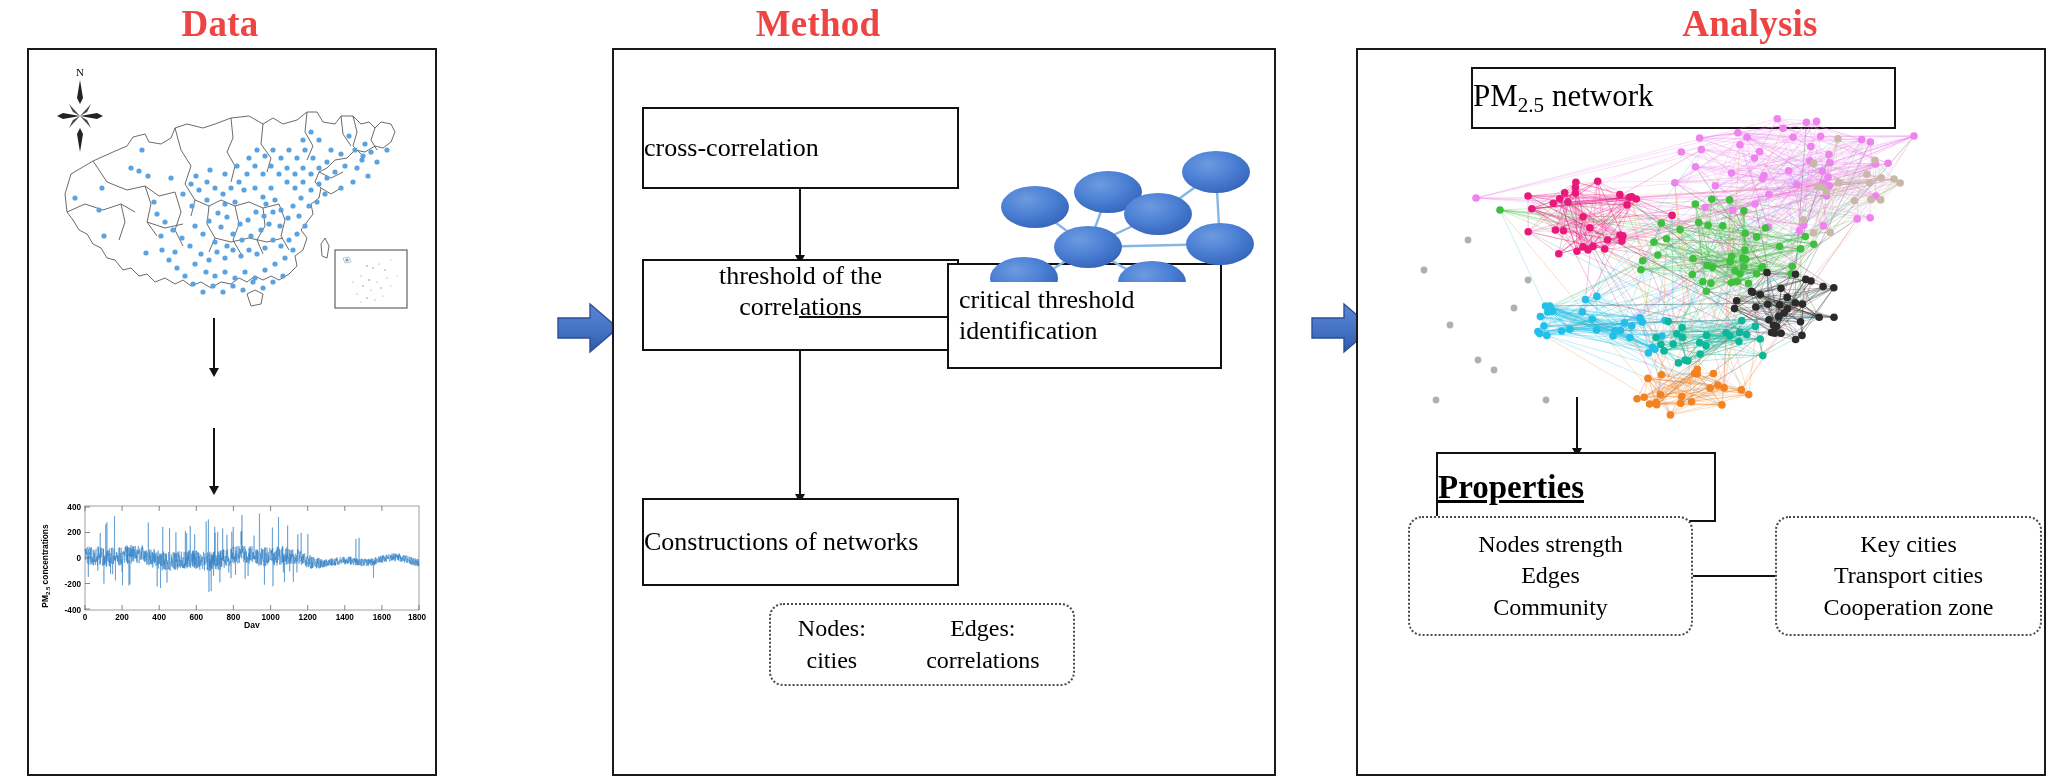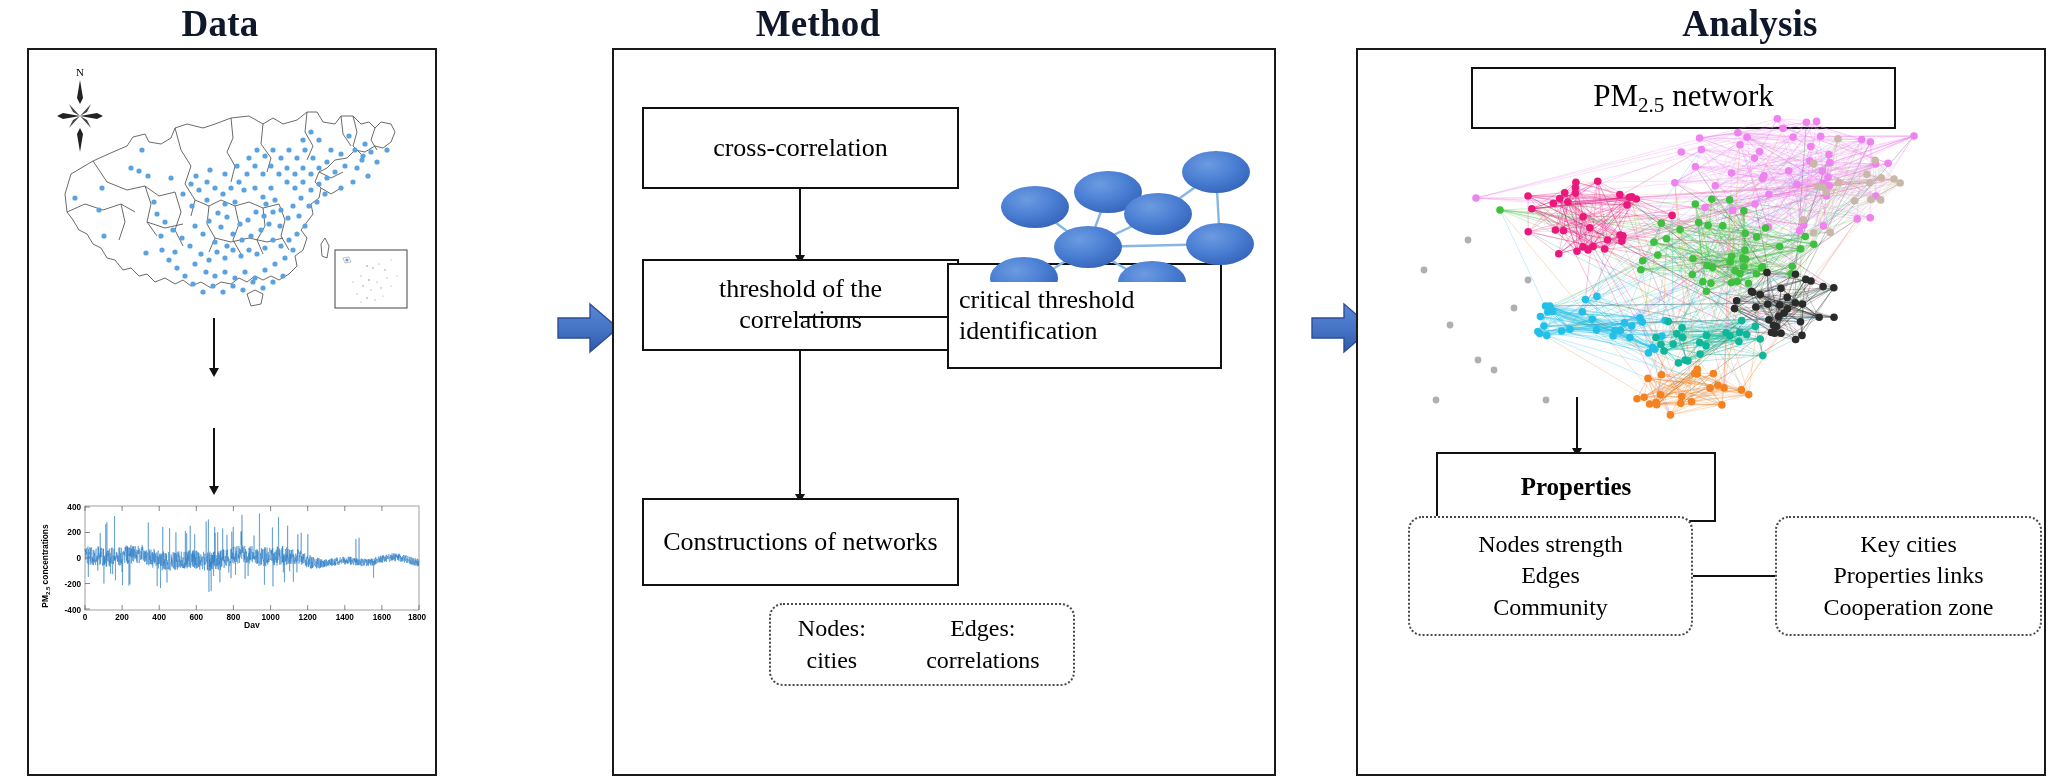--- a/index.html
+++ b/index.html
@@ -1,29 +1,29 @@
 <!DOCTYPE html>
 <html><head>
 <meta charset="utf-8">
 <style>
   html,body{margin:0;padding:0;background:#ffffff;}
   body{width:2067px;height:781px;position:relative;overflow:hidden;
        font-family:"Liberation Serif",serif;color:#000;}
 
   .panel-title{position:absolute;font-family:"Liberation Serif",serif;font-weight:bold;
-      font-size:37px;letter-spacing:.2px;text-align:center;color:#0f172a;}
+      font-size:37px;letter-spacing:.2px;text-align:center;color:#ef4444;}
 
   .panel{position:absolute;border:2.6px solid #1a1a1a;background:#fff;box-sizing:border-box;}
 
   
   .big-arrow{position:absolute;}
 
   
   .sbox{position:absolute;border:2.2px solid #111;background:#fff;box-sizing:border-box;
-        display:flex;align-items:center;justify-content:center;text-align:center;
+        display:flex;align-items:center;justify-content:flex-start;text-align:center;
         font-family:"Liberation Serif",serif;font-size:26px;line-height:1.18;}
   .sbox.bold{font-weight:bold;}
   .sbox.leftal{justify-content:flex-start;padding-left:10px;text-align:left;}
 
   
   .dbox{position:absolute;border:2px dotted #4a4a4a;border-radius:14px;background:#fff;
         box-sizing:border-box;display:flex;align-items:center;justify-content:center;
         text-align:center;font-family:"Liberation Serif",serif;font-size:24px;line-height:1.30;}
 
   
@@ -2118,28 +2118,28 @@
           <circle cx="272.0" cy="140.0" r="3.8" fill="#3fbf3f"></circle>
           <circle cx="300.0" cy="126.0" r="3.8" fill="#e8197a"></circle>
           <circle cx="686.0" cy="66.0" r="3.8" fill="#ee82ee"></circle>
         </g>
       </g>
   </svg>
 
   <div class="vline" style="left:218px;top:347px;height:55px;"></div>
   <div class="arrowhead" style="left:213.5px;top:398px;"></div>
 
-  <div class="sbox bold" style="left:78px;top:402px;width:280px;height:70px;font-size:25px;">Properties</div>
+  <div class="sbox bold" style="left:78px;top:402px;width:280px;height:70px;font-size:33px;text-decoration:underline;">Properties</div>
 
   <div class="dbox" style="left:50px;top:466px;width:285px;height:120px;flex-direction:column;">
     <span>Nodes strength</span>
     <span>Edges</span>
     <span>Community</span>
   </div>
 
   <div class="hline" style="left:335px;top:525px;width:82px;"></div>
 
   <div class="dbox" style="left:417px;top:466px;width:267px;height:120px;flex-direction:column;">
     <span>Key cities</span>
-    <span>Properties links</span>
+    <span>Transport cities</span>
     <span>Cooperation zone</span>
   </div>
 </div>
 
 </body></html>

